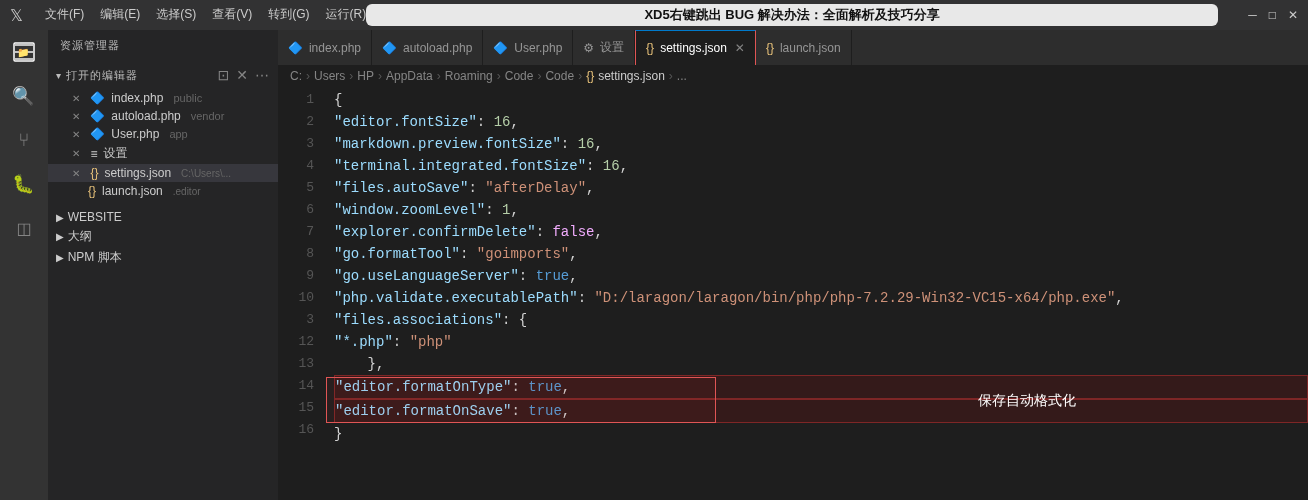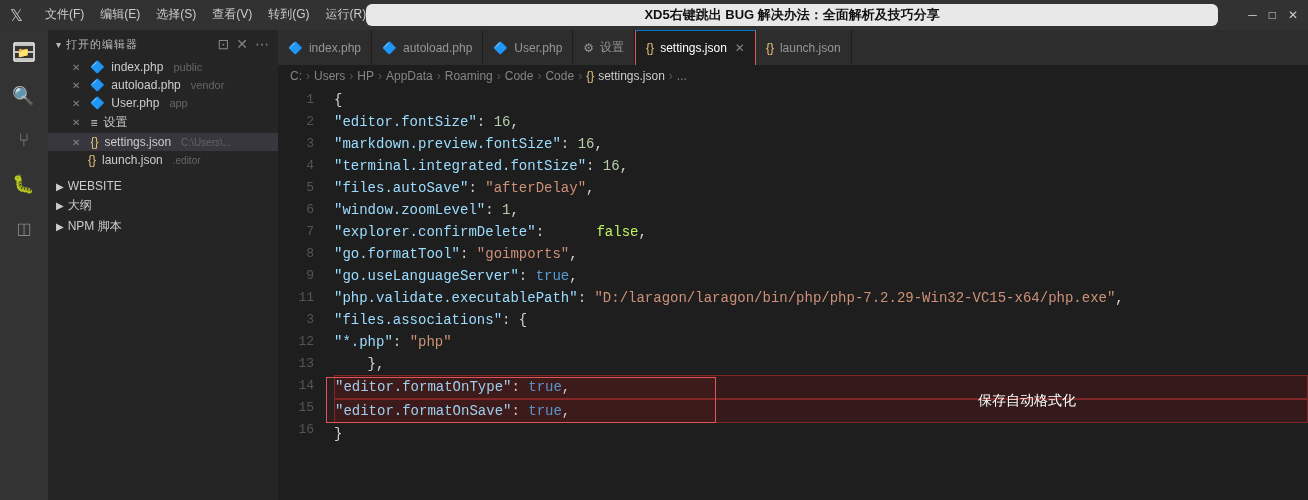--- a/index.html
+++ b/index.html
@@ -245,21 +245,21 @@
     .code-line.highlighted {
       background: rgba(255, 0, 0, 0.1);
       border: 1px solid rgba(200, 50, 50, 0.5);
     }
 
     
     .s-key { color: #9cdcfe; }
     .s-str { color: #ce9178; }
     .s-num { color: #b5cea8; }
     .s-bool-true { color: #569cd6; }
-    .s-bool-false { color: #bef264; margin-left: 44px; }
+    .s-bool-false { color: #f0abfc; }
     .s-punct { color: #d4d4d4; }
 
     
     .watermark {
       position: absolute;
       bottom: 10px;
       right: 10px;
       background: #c0392b;
       color: #fff;
       font-size: 9px;
@@ -322,20 +322,21 @@
           <text x="5" y="16" font-size="10" fill="currentColor">📁</text>
         </svg>
     </div>
     <div class="activity-icon" style="font-size:18px;">🔍</div>
     <div class="activity-icon" style="font-size:18px;">⑂</div>
     <div class="activity-icon" style="font-size:18px;">🐛</div>
     <div class="activity-icon" style="font-size:16px;">◫</div>
   </div>
 
   <div class="sidebar">
+    <div class="sidebar-title">资源管理器</div>
 
     <div class="open-editors-header">
       <span class="collapse-arrow">▾</span>
       <span>打开的编辑器</span>
       <div class="toolbar-icons">
         <span class="toolbar-icon">⊡</span>
         <span class="toolbar-icon">✕</span>
         <span class="toolbar-icon">⋯</span>
       </div>
     </div>
@@ -445,21 +446,21 @@
         <div class="line-numbers" id="line-nums">
             <span class="ln">1</span>
             <span class="ln">2</span>
             <span class="ln">3</span>
             <span class="ln">4</span>
             <span class="ln">5</span>
             <span class="ln">6</span>
             <span class="ln">7</span>
             <span class="ln">8</span>
             <span class="ln">9</span>
-            <span class="ln">11</span>
+            <span class="ln">10</span>
             <span class="ln">3</span>
             <span class="ln">12</span>
             <span class="ln">13</span>
             <span class="ln">14</span>
             <span class="ln">15</span>
             <span class="ln">16</span>
           </div>
         <div class="code-lines" id="code-lines-container">
             <div class="code-line"><span class="s-punct">{</span></div>
             <div class="code-line">    <span class="s-key">"editor.fontSize"</span>: <span class="s-num">16</span><span class="s-punct">,</span></div>

